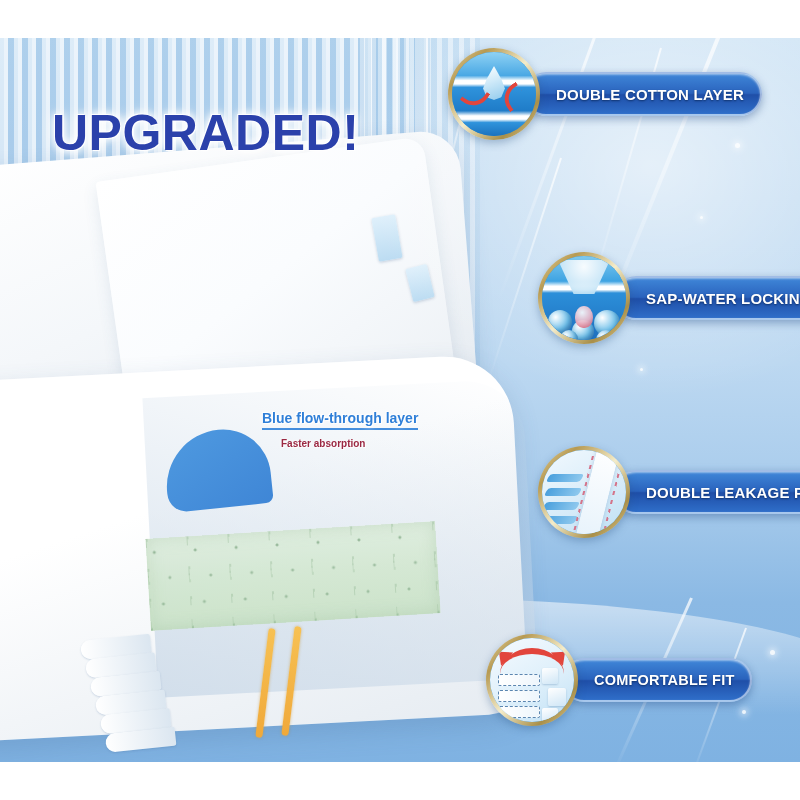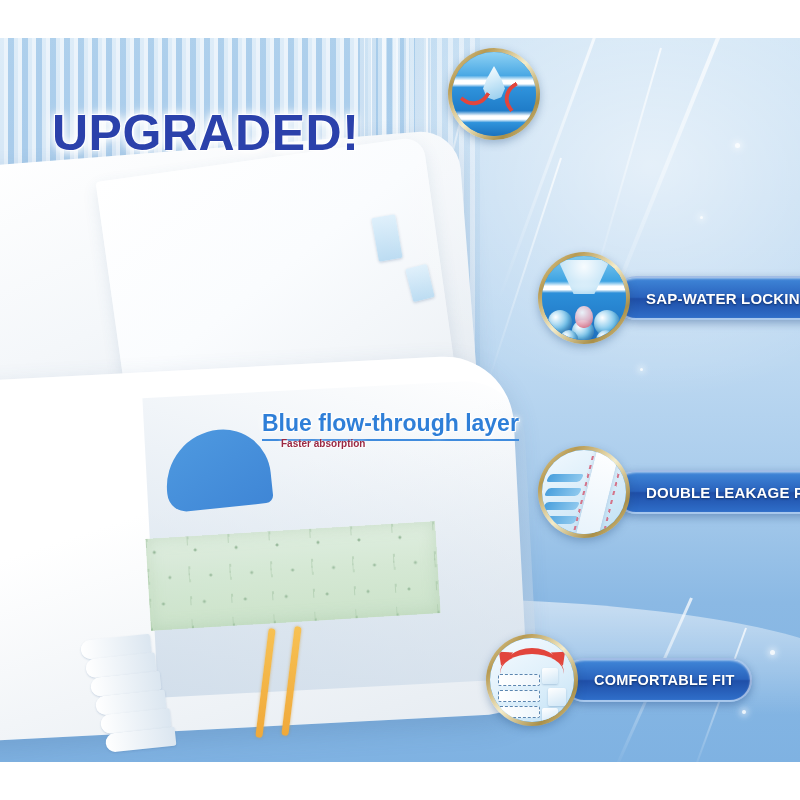--- a/index.html
+++ b/index.html
@@ -124,21 +124,21 @@
        box-shadow:0 0 3px rgba(200,140,30,.5); }
 
   
   .upgraded{
     position:absolute; left:52px; top:66px; font-size:50px; font-weight:bold;
     letter-spacing:.5px; color:#2b41ab;
     text-shadow:0 0 9px #fff,0 0 9px #fff,0 0 16px #fff,1px 1px 0 #fff,-1px -1px 0 #fff;
     white-space:nowrap;
   }
   .flow-label{
-    position:absolute; left:262px; top:372px; font-size:23px; font-weight:bold;
+    position:absolute; left:262px; top:372px; font-size:14px; font-weight:bold;
     color:#2f7fd8; white-space:nowrap;
     text-shadow:0 0 5px #fff,1px 1px 0 #fff,-1px -1px 0 #fff,0 0 9px #fff;
     border-bottom:2px solid #3f8bdd; padding-bottom:2px;
   }
   .flow-sub{
     position:absolute; left:281px; top:400px; font-size:10px; font-weight:bold;
     color:#9b2842; white-space:nowrap;
     text-shadow:0 0 4px rgba(255,255,255,.95),1px 1px 0 rgba(255,255,255,.9);
   }
 
@@ -281,20 +281,23 @@
 
     <div class="badge" id="badge-0" style="left:448px;top:10px;">
       <div class="badge-icon">
         <div class="badge-disc">
           <div class="layers"></div>
           <div class="drop"></div>
           <div class="arrow l"></div>
           <div class="arrow r"></div>
         </div>
       </div>
+      <div class="badge-pill">
+        <span class="badge-text">DOUBLE COTTON LAYER</span>
+      </div>
     </div>
 
     <div class="badge" id="badge-1" style="left:538px;top:214px;">
       <div class="badge-icon">
         <div class="badge-disc">
           <div class="sap"></div>
           <div class="sap-cone"></div>
           <div class="bubble" style="left:6px;top:54px;width:24px;height:24px;"></div>
           <div class="bubble" style="left:30px;top:64px;width:22px;height:22px;"></div>
           <div class="bubble" style="left:52px;top:54px;width:26px;height:26px;"></div>

